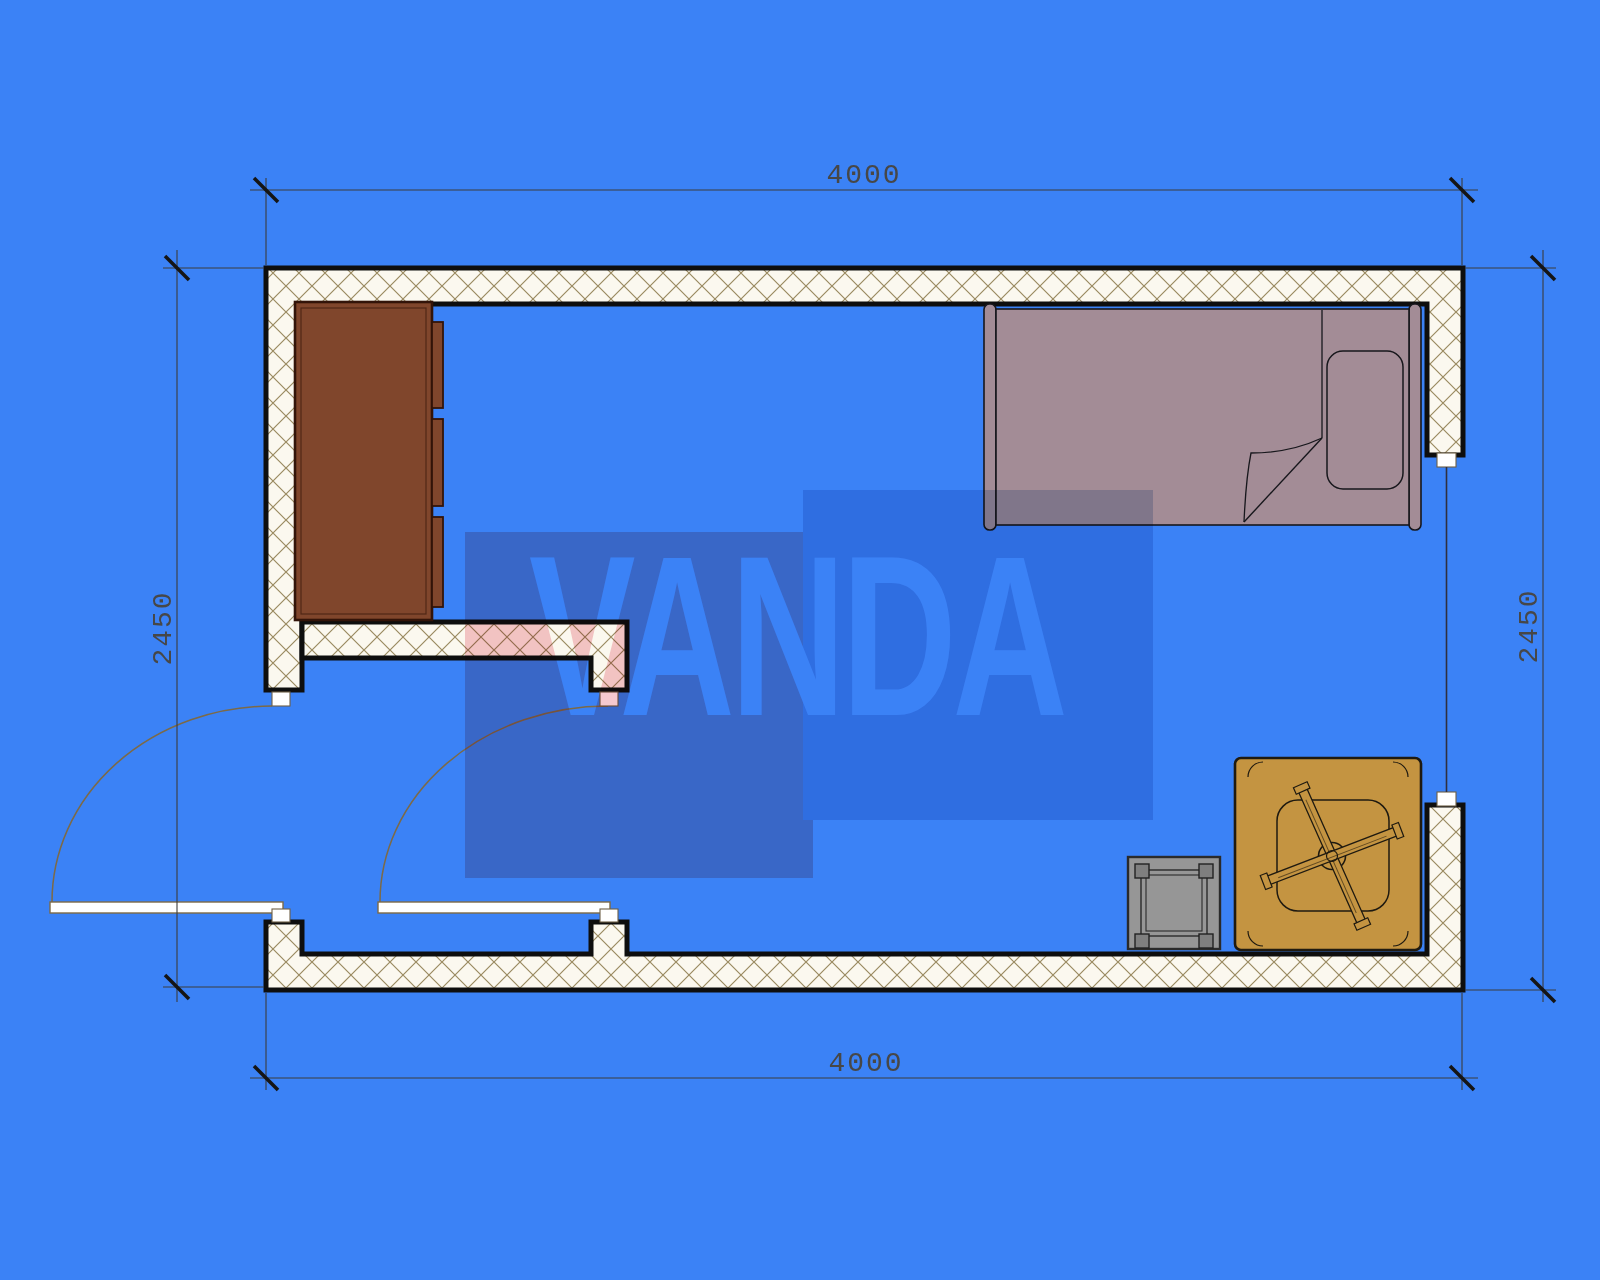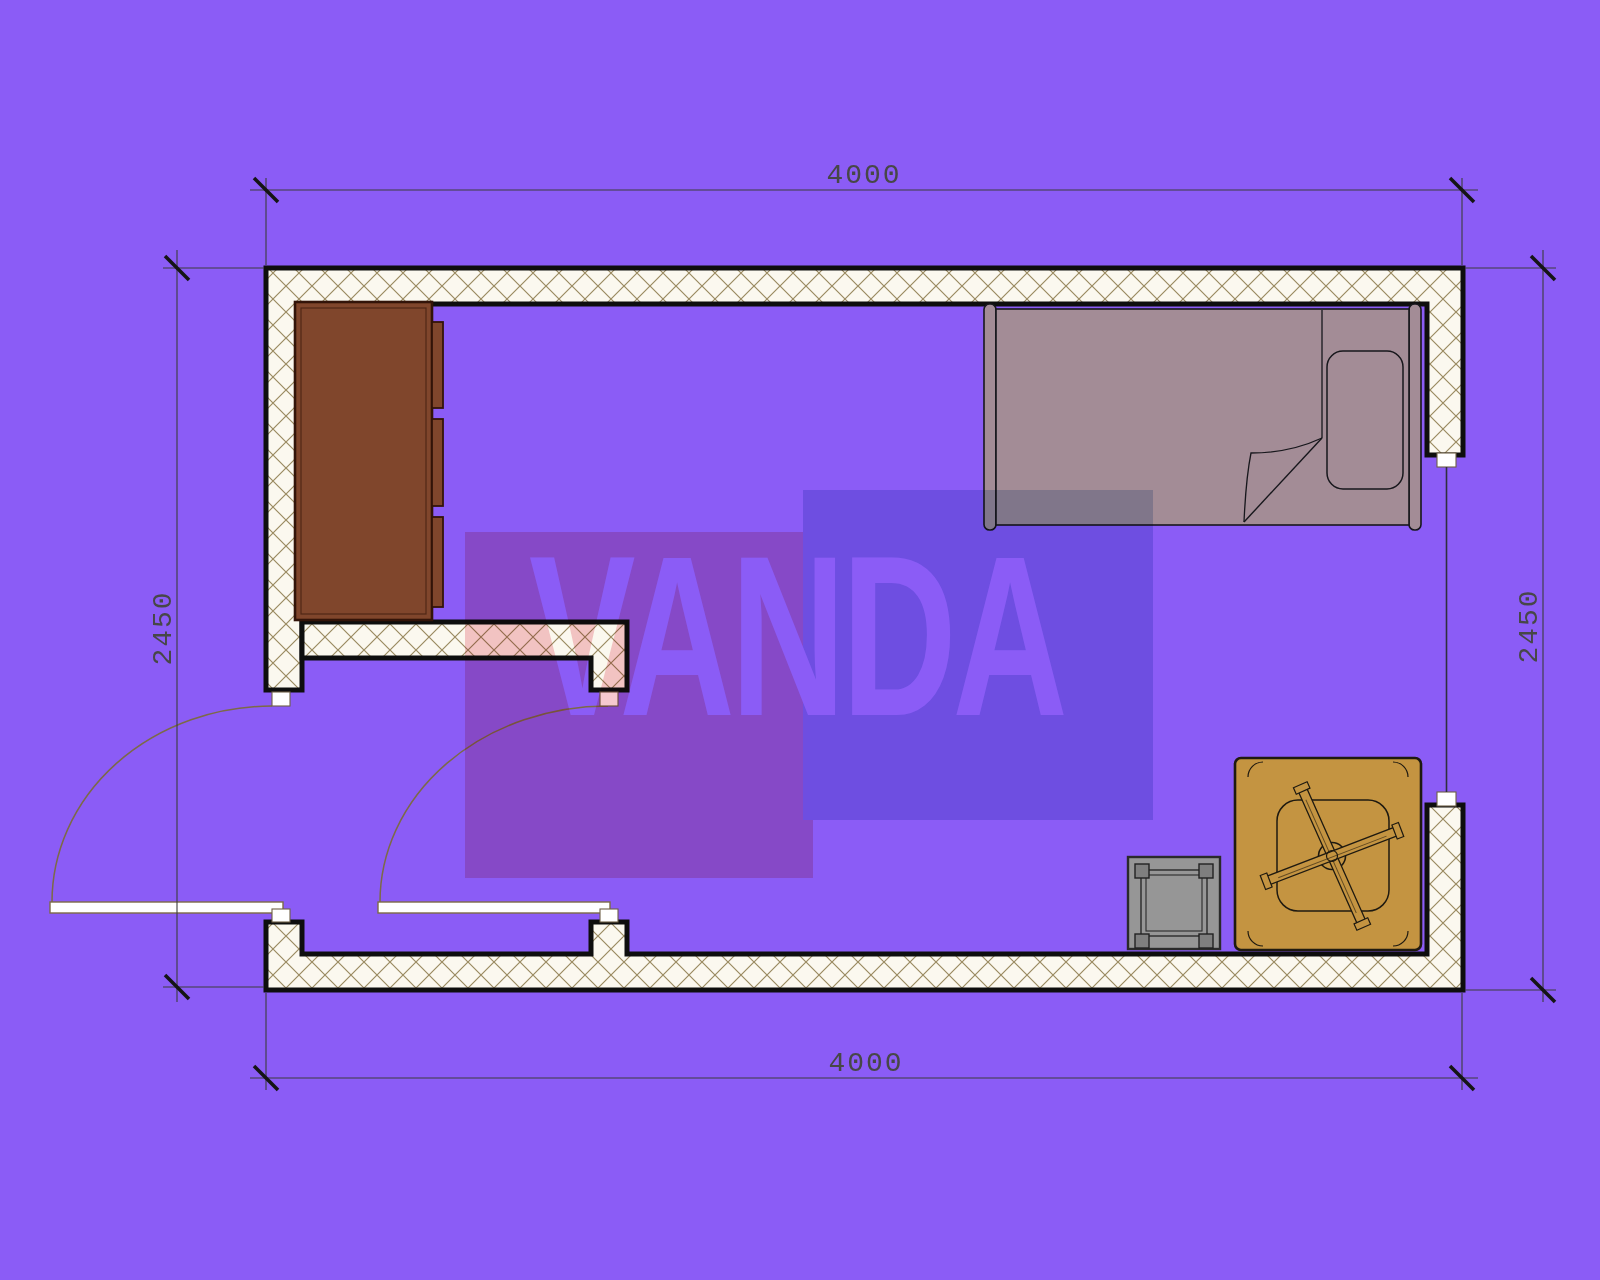--- a/index.html
+++ b/index.html
@@ -3,21 +3,21 @@
 <meta charset="utf-8">
 <style>
   html,body{margin:0;padding:0;background:#fff;}
   :root{
     --wall-fill:#fbf8ef; --hatch:#9a8a60; --wall-line:#0e0e0e;
     --wardrobe:#80462c; --bed:#a38c96; --table:#c49441; --stool:#969696; --stool-leg:#7f7f7f;
     --door:#7c6a47; --window:#2f2f3f;
     --dim-line:#3c3c3c; --dim-text:#474747; --tick:#151515;
     --wm-red:#f6c9cf; --wm-blue:#c9d7ea; --wm-text:#ffffff;
   }
-  .stage{position:relative;width:1600px;height:1280px;background:#8b5cf6;overflow:hidden;}
+  .stage{position:relative;width:1600px;height:1280px;background:#3b82f6;overflow:hidden;}
   .stage svg{position:absolute;left:0;top:0;}
   .dim-text{font-family:"Liberation Mono","DejaVu Sans Mono",monospace;font-size:28px;letter-spacing:2px;fill:var(--dim-text);}
   .watermark{position:absolute;left:0;top:0;width:1600px;height:1280px;mix-blend-mode:multiply;pointer-events:none;margin-left:13px;}
   .wm-block-red{position:absolute;left:452px;top:532px;width:348px;height:346px;background:var(--wm-red);}
   .wm-block-blue{position:absolute;left:790px;top:490px;width:350px;height:330px;background:var(--wm-blue);}
   .wm-text{position:absolute;left:408px;top:522px;width:720px;text-align:center;line-height:1;white-space:nowrap;
     font-family:"Liberation Sans","DejaVu Sans",sans-serif;font-weight:700;font-size:228px;letter-spacing:-6px;
     color:var(--wm-text);transform:scaleX(.70);transform-origin:50% 50%;}
 </style>
 </head>

